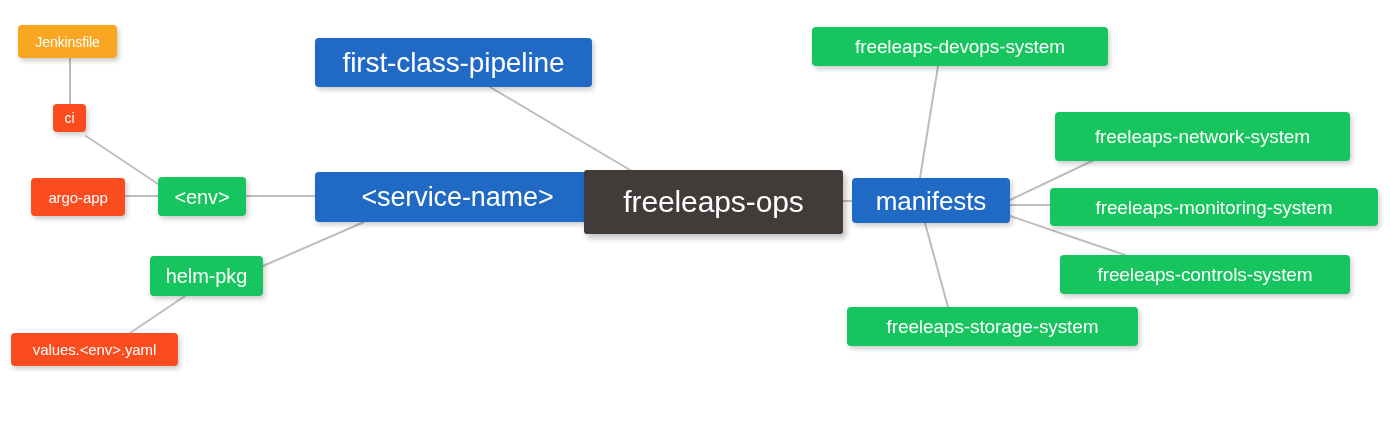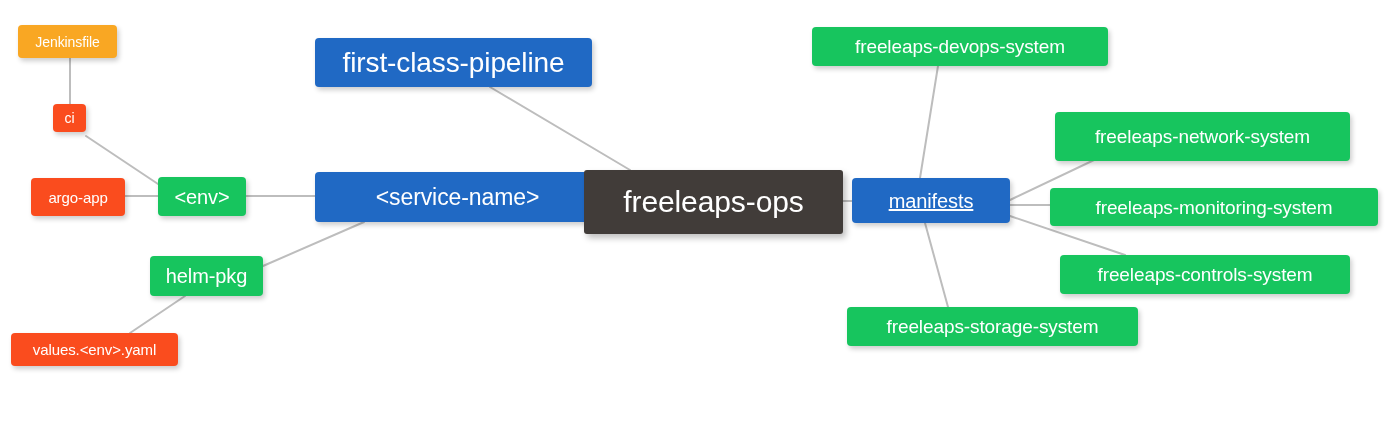--- a/index.html
+++ b/index.html
@@ -72,22 +72,22 @@
       <line x1="925" y1="223" x2="948" y2="307" stroke="#bdbdbd"></line>
     </svg>
   <div id="nodes">
       <div class="node" style="left: 18px; top: 25px; width: 99px; height: 33px; background: rgb(249, 167, 35); font-size: 14px;">Jenkinsfile</div>
       <div class="node" style="left: 53px; top: 104px; width: 33px; height: 28px; background: rgb(250, 76, 30); font-size: 14px;">ci</div>
       <div class="node" style="left: 31px; top: 178px; width: 94px; height: 38px; background: rgb(250, 76, 30); font-size: 15px;">argo-app</div>
       <div class="node" style="left: 158px; top: 177px; width: 88px; height: 39px; background: rgb(23, 197, 94); font-size: 20px;">&lt;env&gt;</div>
       <div class="node" style="left: 150px; top: 256px; width: 113px; height: 40px; background: rgb(23, 197, 94); font-size: 20px;">helm-pkg</div>
       <div class="node" style="left: 11px; top: 333px; width: 167px; height: 33px; background: rgb(250, 76, 30); font-size: 15px;">values.&lt;env&gt;.yaml</div>
       <div class="node" style="left: 315px; top: 38px; width: 277px; height: 49px; background: rgb(32, 105, 196); font-size: 28px;">first-class-pipeline</div>
-      <div class="node" style="left: 315px; top: 172px; width: 285px; height: 50px; background: rgb(32, 105, 196); font-size: 23px;">&lt;service-name&gt;</div>
+      <div class="node" style="left: 315px; top: 172px; width: 285px; height: 50px; background: rgb(32, 105, 196); font-size: 27px;">&lt;service-name&gt;</div>
       <div class="node root" style="left: 584px; top: 170px; width: 259px; height: 64px; background: rgb(65, 60, 57); font-size: 30px;">freeleaps-ops</div>
-      <div class="node" style="left: 852px; top: 178px; width: 158px; height: 45px; background: rgb(32, 105, 196); font-size: 20px; text-decoration: underline;">manifests</div>
+      <div class="node" style="left: 852px; top: 178px; width: 158px; height: 45px; background: rgb(32, 105, 196); font-size: 26px;">manifests</div>
       <div class="node" style="left: 800px; top: 27px; width: 296px; height: 39px; background: rgb(23, 197, 94); font-size: 19px; margin-left: 12px;">freeleaps-devops-system</div>
       <div class="node" style="left: 1055px; top: 112px; width: 295px; height: 49px; background: rgb(23, 197, 94); font-size: 19px;">freeleaps-network-system</div>
       <div class="node" style="left: 1050px; top: 188px; width: 328px; height: 38px; background: rgb(23, 197, 94); font-size: 19px;">freeleaps-monitoring-system</div>
       <div class="node" style="left: 1060px; top: 255px; width: 290px; height: 39px; background: rgb(23, 197, 94); font-size: 19px;">freeleaps-controls-system</div>
       <div class="node" style="left: 815px; top: 307px; width: 291px; height: 39px; background: rgb(23, 197, 94); font-size: 19px; margin-left: 32px;">freeleaps-storage-system</div>
     </div>
 </div>
 
 </body></html>

